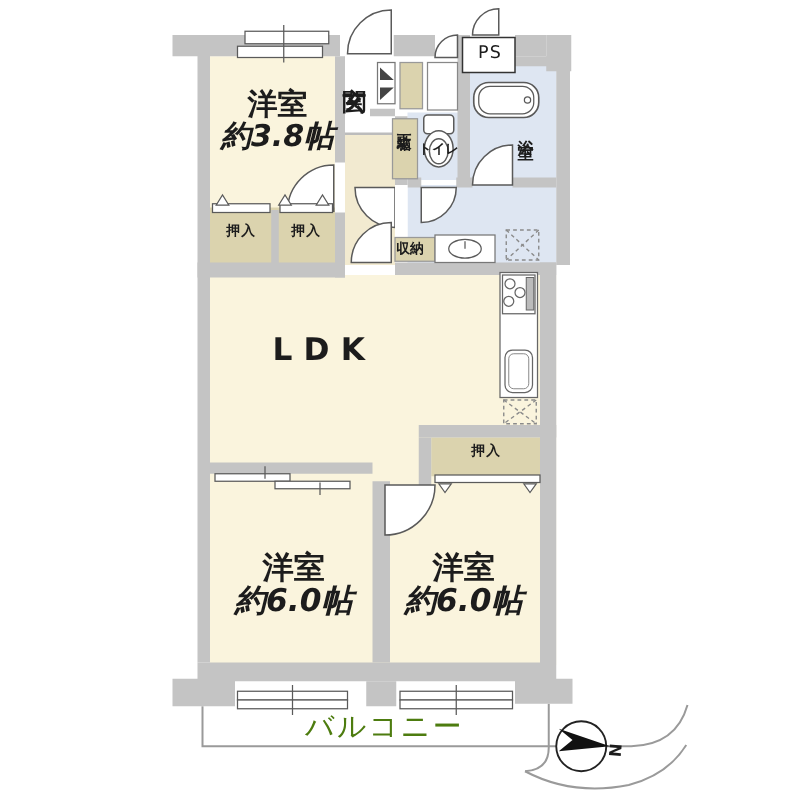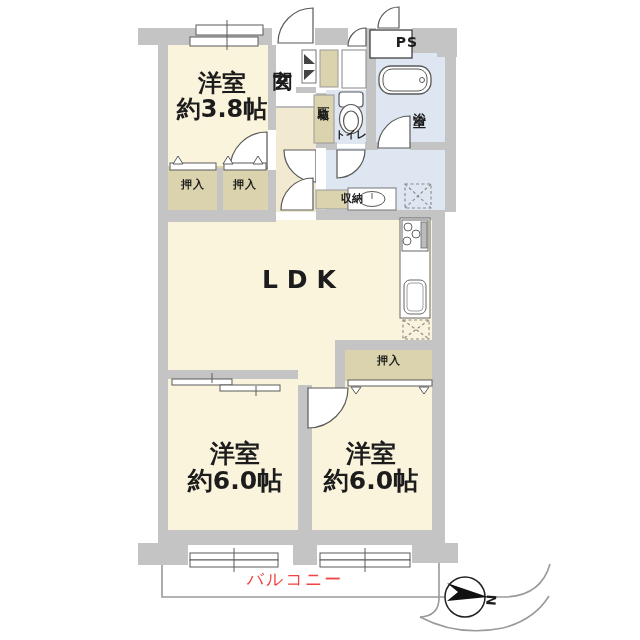--- a/index.html
+++ b/index.html
@@ -2,33 +2,33 @@
 <html><head>
 <meta charset="utf-8">
 <style>
   html,body{margin:0;padding:0;background:#ffffff;}
   #plan{position:relative;width:640px;height:640px;background:#ffffff;overflow:hidden;
         font-family:"DejaVu Sans","Liberation Sans",sans-serif;}
   #plan svg{position:absolute;left:0;top:0;}
   .label{position:absolute;color:#1c1c1c;text-align:center;line-height:1.08;
          font-weight:600;white-space:nowrap;z-index:5;}
   .room-name{font-size:25px;}
-  .room-size{font-size:25px;}
+  .room-size{font-size:25px;font-style:italic;}
   .small-room .room-name,.small-room .room-size{font-size:24px;}
-  .ldk-name{font-size:25px;letter-spacing:9px;padding-left:9px;text-align:right;}
+  .ldk-name{font-size:25px;letter-spacing:9px;padding-left:9px;}
   .ldk-size{font-size:26px;}
   .v{writing-mode:vertical-rl;text-orientation:upright;}
   .genkan{font-size:19px;letter-spacing:2px;}
   .getabako{font-size:11.5px;font-weight:600;letter-spacing:1px;}
   .toilet{font-size:10.5px;}
   .bath{font-size:13px;letter-spacing:2px;}
   .storage{font-size:11px;}
   .closet{font-size:11px;letter-spacing:1px;}
-  .ps{font-size:14px;font-weight:700;letter-spacing:1px;margin-left:15px;}
-  .balcony{font-size:17px;font-weight:500;letter-spacing:2px;color:#ef4444;}
+  .ps{font-size:14px;font-weight:400;letter-spacing:1px;}
+  .balcony{font-size:23px;font-weight:500;letter-spacing:2px;color:#4d7c0f;}
   .north{font-size:13px;font-weight:700;transform:rotate(95deg);}
 </style>
 </head>
 <body>
 
 <div id="plan">
 <svg width="640" height="640" viewBox="0 0 640 640">
 
   <g stroke="#9a9a9a" stroke-width="1.6" fill="none">
     <path d="M162,565 L162,597 L505,597 Q541,596 550,564"></path>
@@ -187,22 +187,22 @@
     <div class="room-size">約6.0帖</div>
   </div>
 
   <div class="label" style="left:301px;top:440px;width:140px">
     <div class="room-name">洋室</div>
     <div class="room-size">約6.0帖</div>
   </div>
 
   <div class="label v genkan" style="left:273px;top:55px">玄関</div>
   <div class="label v getabako" style="left:317px;top:98px">下駄箱</div>
-  <div class="label toilet" style="left:333px;top:129px;width:36px">トイレ</div>
+  <div class="label toilet" style="left:333px;top:114px;width:36px">トイレ</div>
   <div class="label v bath" style="left:412px;top:102px">浴室</div>
-  <div class="label storage" style="left:334px;top:193px;width:36px">収納</div>
+  <div class="label storage" style="left:310px;top:193px;width:36px">収納</div>
   <div class="label closet" style="left:170px;top:179px;width:46px">押入</div>
   <div class="label closet" style="left:222px;top:179px;width:46px">押入</div>
   <div class="label closet" style="left:349px;top:355px;width:80px">押入</div>
   <div class="label ps" style="left:378px;top:35px;width:28px">PS</div>
   <div class="label balcony" style="left:244px;top:570px;width:102px">バルコニー</div>
   <div class="label north" style="left:485px;top:593px">N</div>
 </div>
 
 </body></html>

